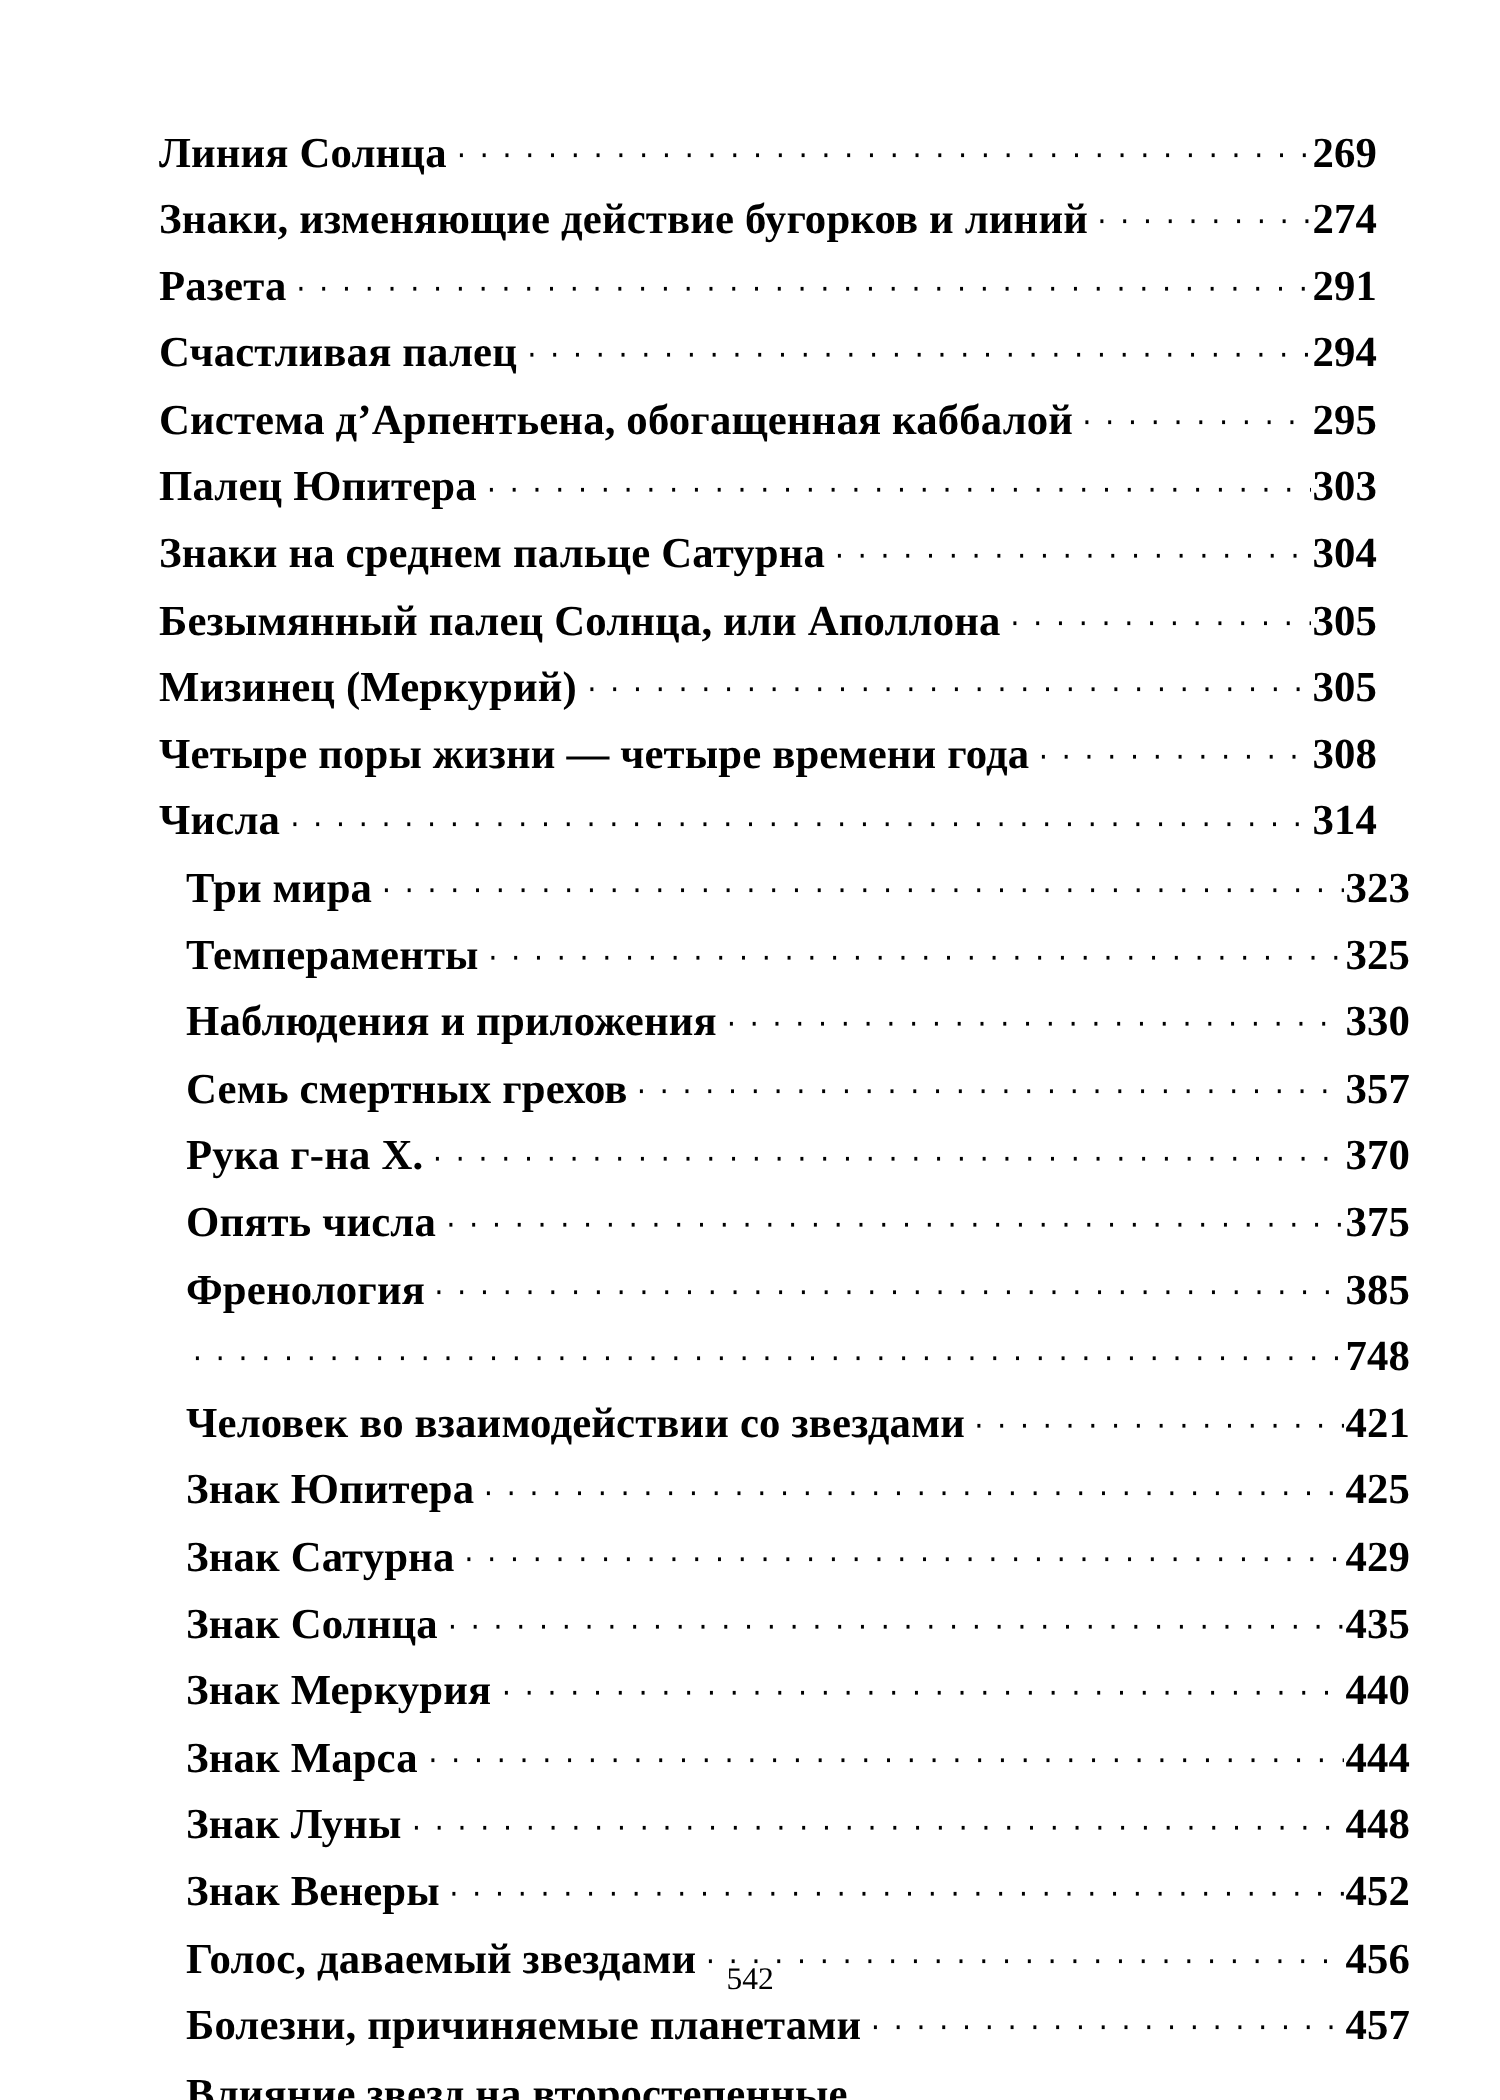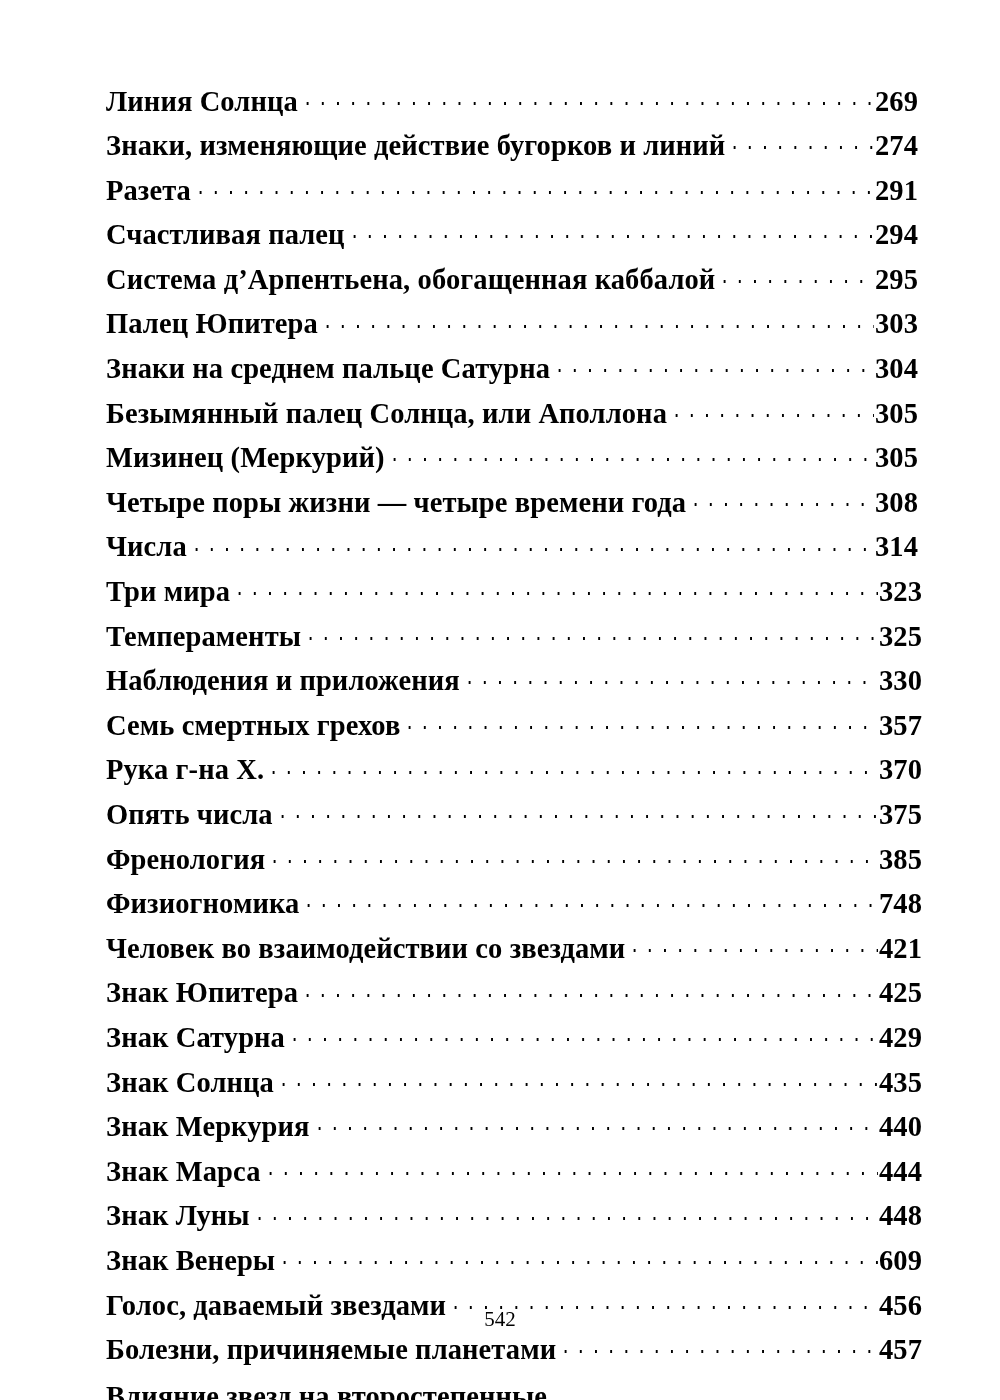--- a/index.html
+++ b/index.html
@@ -80,21 +80,21 @@
     display: block;
     height: auto;
   }
   .toc-entry.wrapped .wrap-line-1 {
     display: block;
     height: 44.6px;
     line-height: 44.6px;
   }
 
   
-  .toc-entry.drift { margin-left: 0; font-family: Liberation Serif, serif; }
+  .toc-entry.drift { margin-left: 18px; font-family: Liberation Serif, serif; }
   .toc-entry.drift .toc-page { margin-right: -4px; }
 
   .folio {
     position: absolute;
     top: 1307px;
     left: 0;
     width: 1000px;
     text-align: center;
     font-size: 21px;
     font-weight: normal;
@@ -192,21 +192,20 @@
         <span class="toc-title">Опять числа</span>
         <span class="toc-leader"></span>
         <span class="toc-page">375</span>
       </div>
       <div class="toc-entry drift">
         <span class="toc-title">Френология</span>
         <span class="toc-leader"></span>
         <span class="toc-page">385</span>
       </div>
       <div class="toc-entry drift">
-        <span class="toc-title">Физиогномика</span>
         <span class="toc-leader"></span>
         <span class="toc-page">748</span>
       </div>
       <div class="toc-entry drift">
         <span class="toc-title">Человек во взаимодействии со звездами</span>
         <span class="toc-leader"></span>
         <span class="toc-page">421</span>
       </div>
       <div class="toc-entry drift">
         <span class="toc-title">Знак Юпитера</span>
@@ -234,21 +233,21 @@
         <span class="toc-page">444</span>
       </div>
       <div class="toc-entry drift">
         <span class="toc-title">Знак Луны</span>
         <span class="toc-leader"></span>
         <span class="toc-page">448</span>
       </div>
       <div class="toc-entry drift">
         <span class="toc-title">Знак Венеры</span>
         <span class="toc-leader"></span>
-        <span class="toc-page">609</span>
+        <span class="toc-page">452</span>
       </div>
       <div class="toc-entry drift">
         <span class="toc-title">Голос, даваемый звездами</span>
         <span class="toc-leader"></span>
         <span class="toc-page">456</span>
       </div>
       <div class="toc-entry drift">
         <span class="toc-title">Болезни, причиняемые планетами</span>
         <span class="toc-leader"></span>
         <span class="toc-page">457</span>

